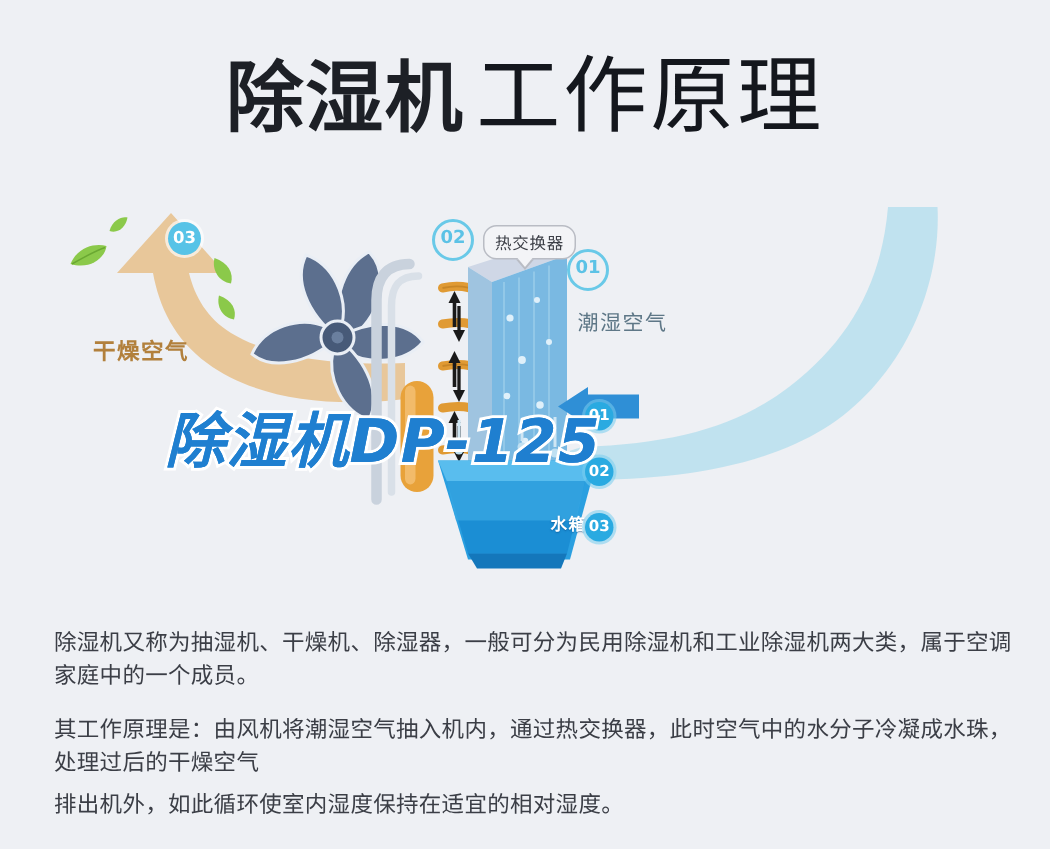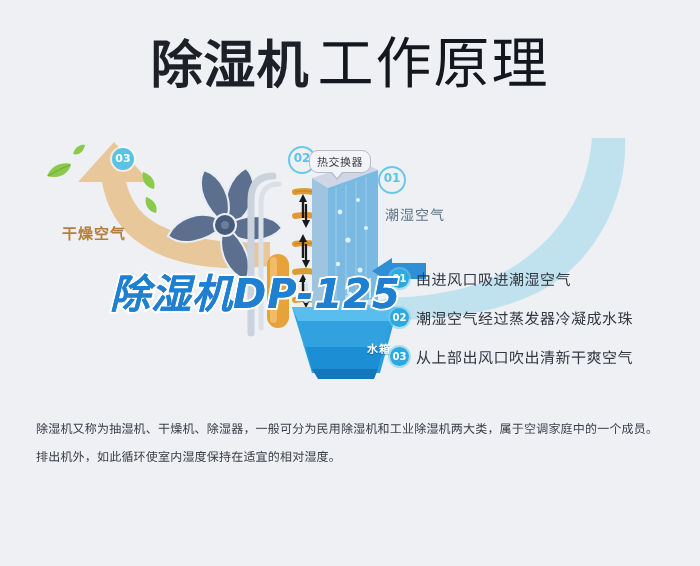--- a/index.html
+++ b/index.html
@@ -175,21 +175,21 @@
     left: 385px;
     top: 96px;
     font-size: 14px;
     color: #5e7787;
     font-weight: 500;
     letter-spacing: 1px;
   }
 
   .callout {
     position: absolute;
-    left: 309px;
+    left: 322px;
     top: 42px;
     padding: 2px 7px 3px 7px;
     border: 1px solid #b9bcc4;
     border-radius: 9px;
     background: #f3f4f7;
     font-size: 11px;
     color: #3c3f47;
     letter-spacing: .5px;
     white-space: nowrap;
   }
@@ -281,21 +281,21 @@
 
   
   .copy {
     position: absolute;
     left: 36px;
     top: 418px;
     width: 640px;
   }
   .copy p {
     margin: 0 0 6px 0;
-    font-size: 12px;
+    font-size: 15px;
     line-height: 22px;
     color: #3b3e46;
     letter-spacing: .2px;
   }
   .copy .gap {
     margin-top: 14px;
   }
 </style>
 </head>
 <body>
@@ -441,33 +441,31 @@
     <div class="callout">热交换器</div>
 
     <div class="badge-ring" style="left:378px; top:58px;">01</div>
     <div class="cap-humid">潮湿空气</div>
 
   </div>
 
   <div class="steps">
     <div class="step">
       <div class="step-badge">01</div>
-      <div class="step-text">由进风口吸进潮湿空气</div>
     </div>
     <div class="step">
       <div class="step-badge">02</div>
-      <div class="step-text">潮湿空气经过蒸发器冷凝成水珠</div>
     </div>
     <div class="step">
       <div class="step-badge">03</div>
-      <div class="step-text">从上部出风口吹出清新干爽空气</div>
     </div>
   </div>
 
   <div class="watermark">除湿机DP-125</div>
   <div class="watermark-inner">除湿机DP-125</div>
 
   <div class="copy">
     <p>除湿机又称为抽湿机、干燥机、除湿器，一般可分为民用除湿机和工业除湿机两大类，属于空调家庭中的一个成员。</p>
+    <p class="gap">其工作原理是：由风机将潮湿空气抽入机内，通过热交换器，此时空气中的水分子冷凝成水珠，处理过后的干燥空气</p>
     <p>排出机外，如此循环使室内湿度保持在适宜的相对湿度。</p>
   </div>
 
 </div>
 
 </body></html>

